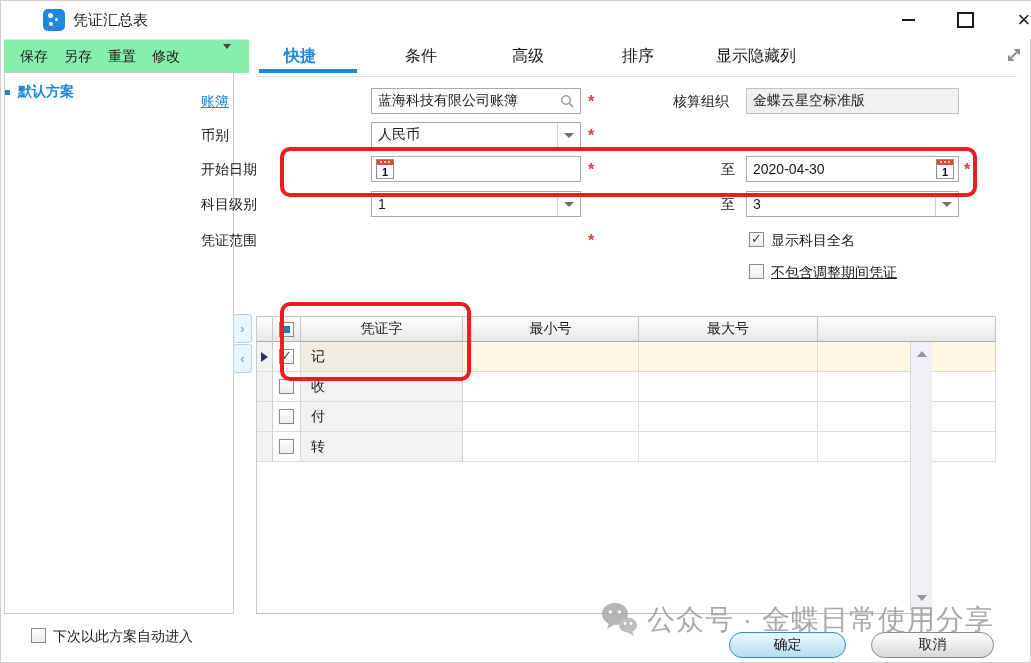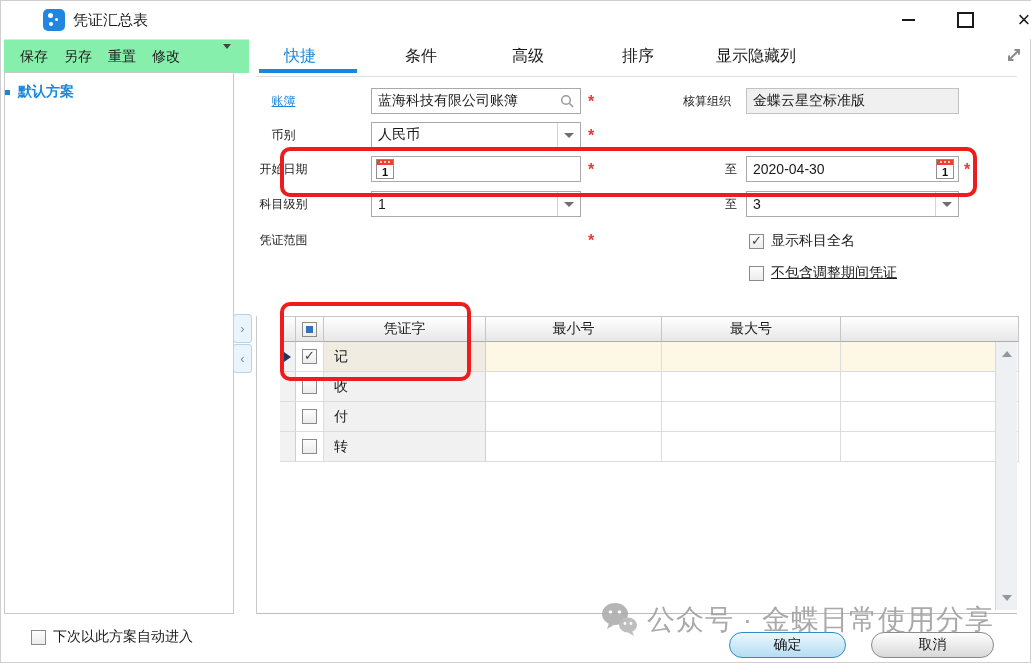--- a/index.html
+++ b/index.html
@@ -34,50 +34,50 @@
   .scheme-bullet{width:5px;height:5px;background:#1a86dc;margin-right:8px;}
   .scheme-label{font-size:14px;font-weight:bold;color:#1a86dc;}
 
   
   .collapse-btn{position:absolute;width:19px;height:29px;background:#eaf4fc;border:1px solid #b5d4ea;border-radius:3px;box-sizing:border-box;color:#6b93b5;font-size:13px;display:flex;align-items:center;justify-content:center;cursor:pointer;}
   .cb-right{left:232px;top:313px;}
   .cb-left{left:232px;top:343px;}
 
   
   .tab{position:absolute;top:45px;font-size:16px;color:#1a1a1a;cursor:pointer;}
-  .tab.active{color:#1a86dc;font-weight:normal;}
+  .tab.active{color:#1a86dc;font-weight:bold;}
   .tab-underline{position:absolute;left:258px;top:68px;width:98px;height:4px;background:#1a86dc;}
   .tabs-sep{position:absolute;left:255px;top:75px;width:761px;height:0;border-top:1px solid #e0e0e0;}
   .expand-icon{position:absolute;left:1003px;top:44px;width:20px;height:20px;cursor:pointer;}
 
   
-  .lbl{position:absolute;font-size:12px;color:#1a1a1a;text-align:center;}
+  .lbl{position:absolute;font-size:14px;color:#1a1a1a;text-align:left;}
   .lbl-link{color:#1a86dc;text-decoration:underline;cursor:pointer;}
   .field{position:absolute;height:26px;border:1px solid #a9a9a9;background:#fff;box-sizing:border-box;display:flex;align-items:center;font-size:14px;color:#1a1a1a;}
   .field .val{flex:1;padding-left:6px;white-space:nowrap;overflow:hidden;}
   .field.disabled{background:#f0f0f0;border-color:#c2c2c2;}
   .dd-zone{width:22px;height:100%;border-left:1px solid #d4d4d4;display:flex;align-items:center;justify-content:center;cursor:pointer;}
   .dd-zone::after{content:"";width:0;height:0;border-left:5px solid transparent;border-right:5px solid transparent;border-top:5px solid #6f6f6f;}
   .search-zone{width:26px;height:100%;display:flex;align-items:center;justify-content:center;cursor:pointer;}
   .cal-zone{width:26px;height:100%;display:flex;align-items:center;justify-content:center;cursor:pointer;}
   .cal-icon{width:18px;height:20px;border:1px solid #8f8f8f;background:#fff;box-sizing:border-box;position:relative;}
   .cal-icon .strip{position:absolute;left:0;top:0;width:100%;height:5px;background:#e8432f;}
   .cal-icon .strip i{position:absolute;top:1px;width:2px;height:2px;background:#fff;border-radius:50%;}
   .cal-icon .strip .p1{left:3px;} .cal-icon .strip .p2{left:7px;} .cal-icon .strip .p3{left:11px;}
   .cal-icon .day{position:absolute;left:0;top:5px;width:100%;text-align:center;font-size:11px;font-weight:bold;color:#111;line-height:14px;}
   .req{position:absolute;color:#e53935;font-size:16px;font-weight:bold;}
 
   
   .cbx{width:15px;height:15px;border:1px solid #8a8a8a;background:linear-gradient(#fdfdfd,#ececec);box-sizing:border-box;display:inline-block;position:relative;cursor:pointer;flex:none;}
   .cbx.checked::after{content:"✓";position:absolute;left:1px;top:-2px;font-size:13px;color:#444;}
   .cbx.partial::after{content:"";position:absolute;left:3px;top:3px;width:7px;height:7px;background:#2f73b8;}
-  .cb-row{position:absolute;display:flex;align-items:center;gap:7px;font-size:14px;color:#1a1a1a;}
-
-  
-  .grid{position:absolute;left:255px;top:315px;width:761px;height:298px;border-left:1px solid #c9c9c9;border-bottom:1px solid #bdbdbd;box-sizing:border-box;background:#fff;padding-left:23px;}
+  .cb-row{position:absolute;display:flex;align-items:flex-start;gap:7px;font-size:14px;color:#1a1a1a;}
+
+  
+  .grid{position:absolute;left:255px;top:315px;width:676px;height:298px;border-left:1px solid #c9c9c9;border-bottom:1px solid #bdbdbd;box-sizing:border-box;background:#fff;}
   .g-row{display:grid;grid-template-columns:16px 28px 162px 176px 179px 178px;}
   .g-head .g-cell{height:26px;background:linear-gradient(#ffffff,#e7e7e7);border-right:1px solid #c6c6c6;border-bottom:1px solid #aeaeae;border-top:1px solid #c6c6c6;box-sizing:border-box;display:flex;align-items:center;justify-content:center;font-size:14px;color:#1a1a1a;}
   .g-body .g-cell{height:30px;border-right:1px solid #dcdcdc;border-bottom:1px solid #dcdcdc;box-sizing:border-box;display:flex;align-items:center;font-size:14px;color:#1a1a1a;background:#fff;}
   .g-body .c-ind{background:#f2f2f2;border-right:1px solid #cfcfcf;justify-content:center;}
   .g-body .c-chk{justify-content:center;background:#fff;}
   .g-body .c-word{background:#f1f1f1;padding-left:10px;border-right:1px solid #cfcfcf;}
   .g-row.selected .c-word{background:#f0ece2;}
   .g-row.selected .c-data{background:#fdf8e5;}
   .row-arrow{width:0;height:0;border-top:5px solid transparent;border-bottom:5px solid transparent;border-left:7px solid #1f3864;}
 

